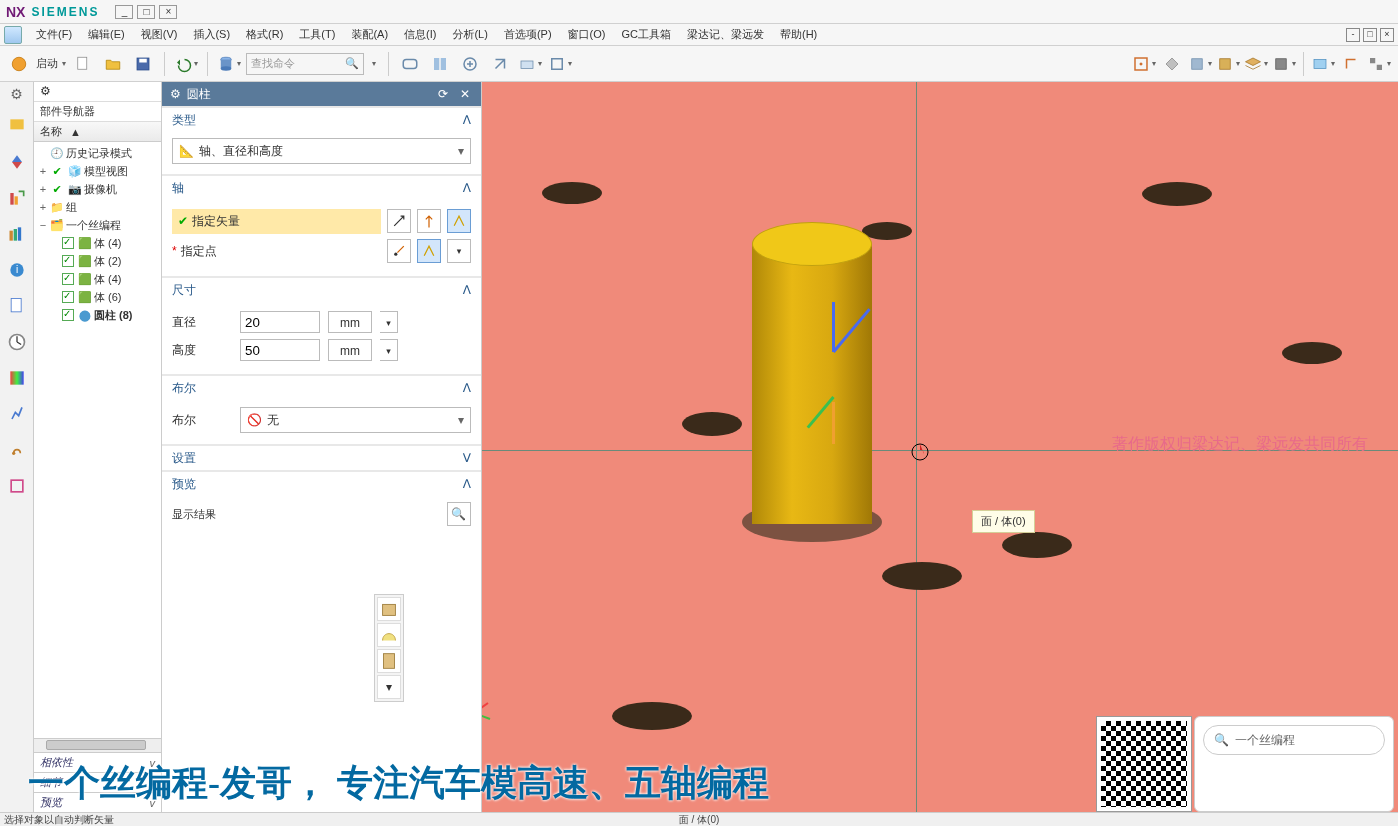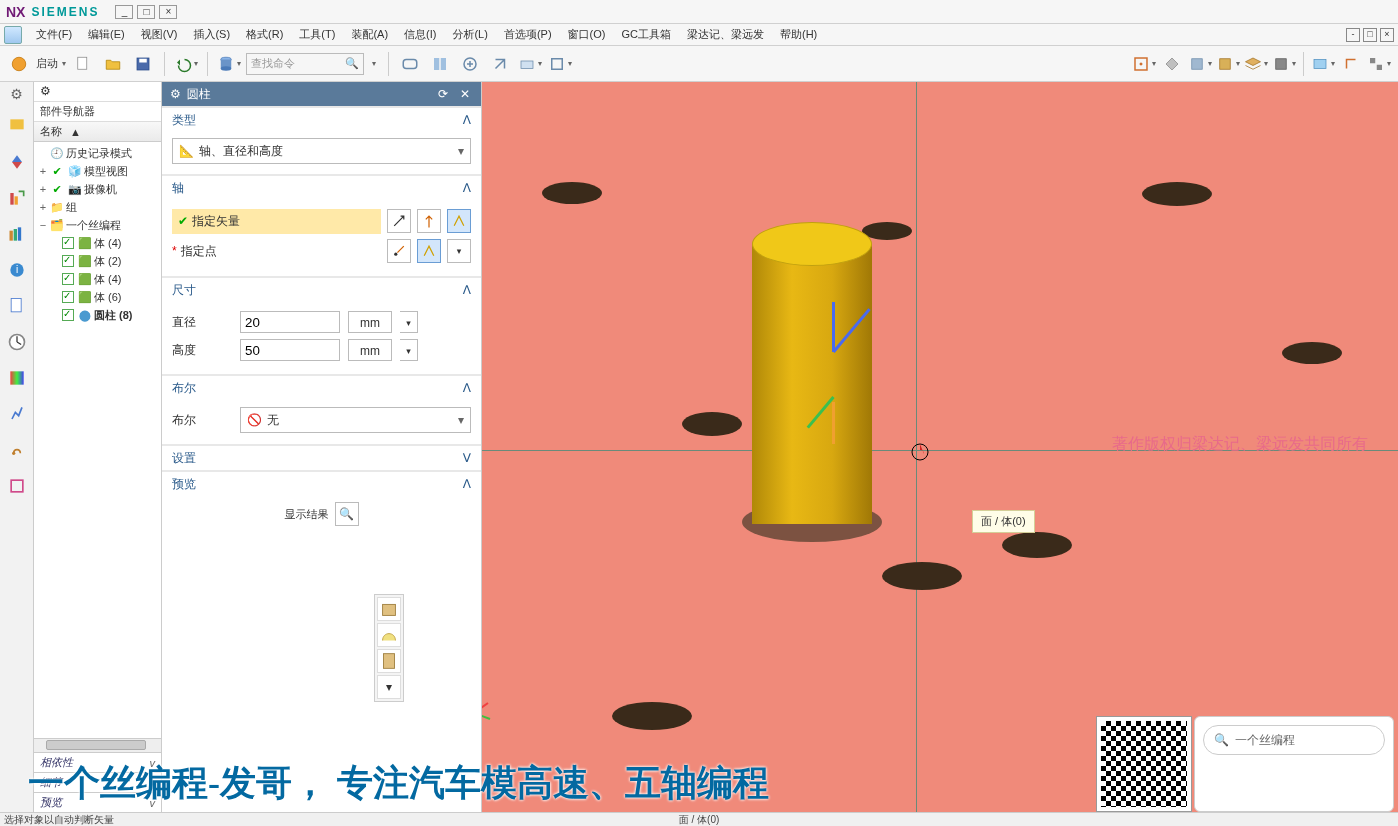--- a/index.html
+++ b/index.html
@@ -64,21 +64,21 @@
 .row { display: flex; align-items: center; height: 30px; gap: 6px; }
 .row .lbl { flex: 1; }
 .row .req { color: #d00; margin-right: 4px; }
 .row .ok { color: #0a0; margin-right: 4px; }
 .row .hl { background: #ffe9a8; padding: 4px 6px; flex: 1; display: flex; align-items: center; }
 .ibox { width: 24px; height: 24px; border: 1px solid #bbb; background: #fff; display: flex; align-items: center; justify-content: center; cursor: pointer; }
 .ibox.sel { background: #d3e6fb; border-color: #6a9dd4; }
 .ibox svg { width: 16px; height: 16px; }
 .numrow { display: flex; align-items: center; height: 28px; gap: 8px; }
 .numrow .nl { width: 60px; }
-.numrow .ninp { width: 100px; height: 22px; border: 1px solid #bbb; padding: 4px 4px; }
+.numrow .ninp { width: 80px; height: 22px; border: 1px solid #bbb; padding: 4px 4px; }
 .numrow .unit { width: 44px; height: 22px; border: 1px solid #bbb; text-align: center; line-height: 22px; }
 .numrow .ndd { width: 18px; height: 22px; border: 1px solid #bbb; border-left: none; text-align: center; line-height: 22px; font-size: 9px; }
 .dlg-btns { height: 36px; border-top: 1px solid #ddd; display: flex; align-items: center; justify-content: flex-end; gap: 8px; padding: 0 10px; }
 .dlg-btns .btn { width: 48px; height: 22px; border: 1px solid #bbb; background: linear-gradient(#fdfdfd,#eee); font-size: 11px; cursor: pointer; }
 .dlg-btns .btn.dis { color: #aaa; }
 
 
 .shapepal { position: absolute; left: 374px; top: 512px; width: 30px; background: #f4f4f4; border: 1px solid #ccc; display: flex; flex-direction: column; gap: 2px; padding: 2px; }
 .shapepal .sp { width: 24px; height: 24px; border: 1px solid #ddd; background: #fff; display: flex; align-items: center; justify-content: center; }
 
@@ -535,21 +535,21 @@
 
       <div class="section-h">
           <span>设置</span>
           <span class="chev">ᐯ</span>
         </div>
 
       <div class="section-h">
           <span>预览</span>
           <span class="chev">ᐱ</span>
         </div>
-      <div class="section-c" style="display:flex;justify-content:center;align-items:center;gap:6px;">
+      <div class="section-c" style="display:flex;justify-content:space-between;align-items:center;gap:6px;">
         <span style="font-size:11px;">显示结果</span>
         <span class="ibox">🔍</span>
       </div>
     </div>
   </div>
 
   <div class="viewport">
     <div class="axisline hline"></div>
     <div class="axisline vline"></div>
 

